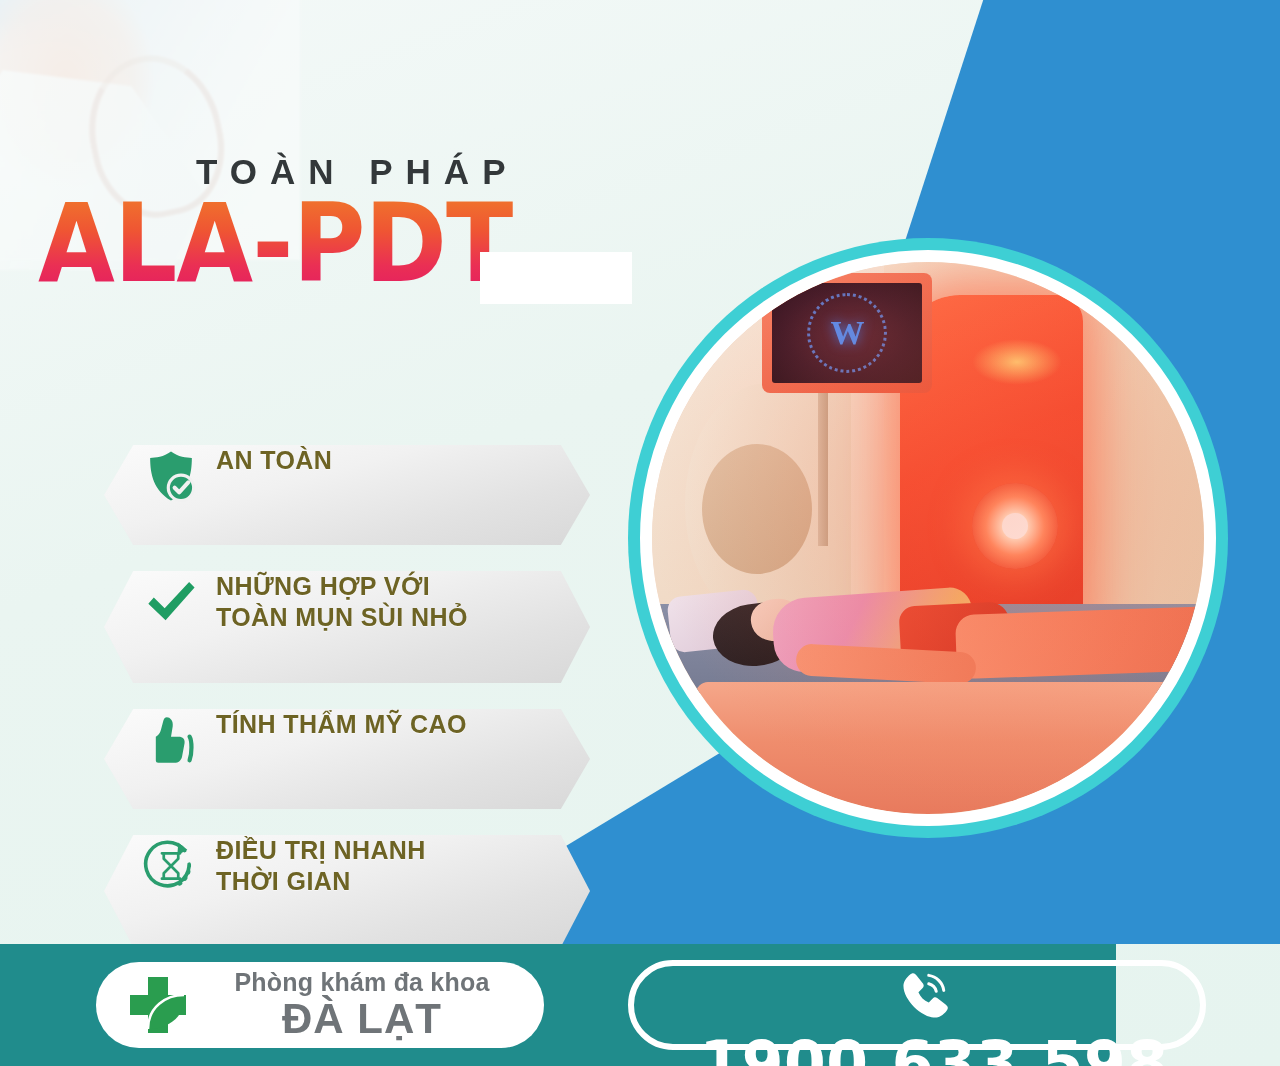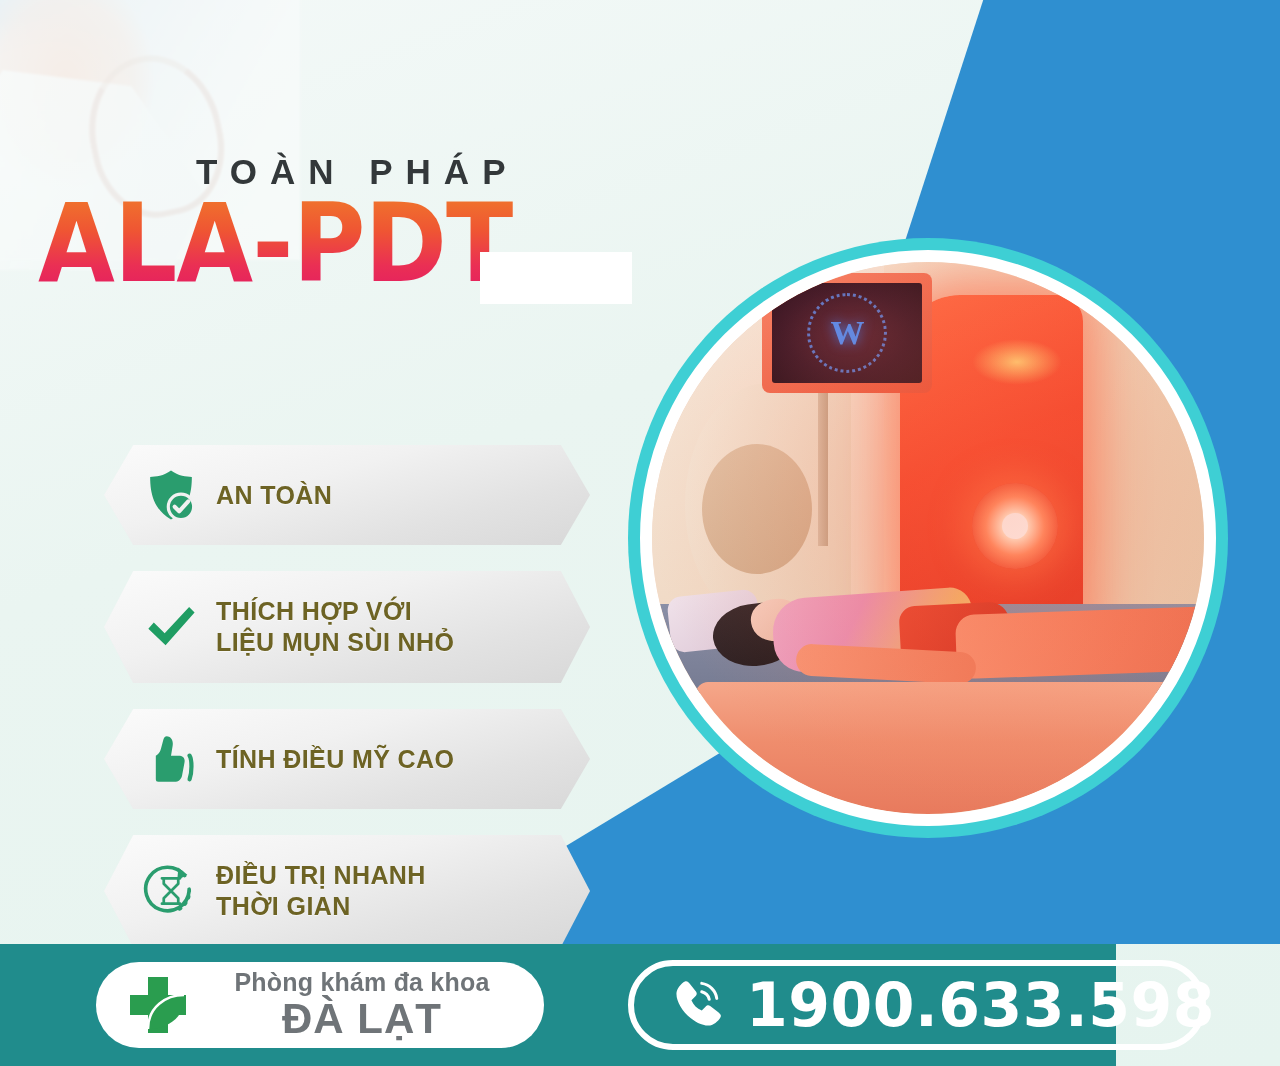--- a/index.html
+++ b/index.html
@@ -253,21 +253,21 @@
     width:152px; height:52px;
     background:#ffffff;
   }
 
   
   .features{ position:absolute; left:104px; top:445px; width:486px; }
   .badge{
     position:relative;
     height:100px;
     margin-bottom:26px;
-    display:flex; align-items:center;
+    display:flex; align-items:flex-start;
     padding-left:36px;
     background:linear-gradient(165deg,#fbfbfb 0%,#f1f1f1 38%,#e2e2e2 72%,#d8d8d8 100%);
     clip-path:polygon(6% 0%, 94% 0%, 100% 50%, 94% 100%, 6% 100%, 0% 50%);
     filter:drop-shadow(0 3px 4px rgba(100,120,115,.28));
   }
   .badge.tall{ height:112px; }
   .badge-icon{
     width:62px; min-width:62px; height:62px;
     display:flex; align-items:center; justify-content:center;
     margin-right:14px;
@@ -303,20 +303,21 @@
   .clinic-main{
     font-size:42px; font-weight:bold; color:#6f7478; letter-spacing:1px; line-height:1.05;
   }
   .phone-pill{
     position:absolute; left:628px; top:16px;
     width:578px; height:90px;
     border:6px solid #ffffff;
     border-radius:45px;
     display:flex; align-items:center;
     padding-left:34px;
+    flex-direction:column;
   }
   .phone-icon{ width:62px; min-width:62px; height:62px; margin-right:16px; }
   .phone-number{
     font-size:60px; font-weight:bold; color:#ffffff; letter-spacing:.5px;
     font-family:"DejaVu Sans", sans-serif;
   }
 </style>
 </head>
 <body>
 
@@ -379,34 +380,34 @@
       </div>
     </div>
 
     <div class="badge tall">
       <div class="badge-icon">
         <svg width="58" height="58" viewBox="0 0 64 64">
           <path d="M7 34 L13 27 L25 39 L52 10 L58 16 L26 52 Z" fill="#1f9d63"></path>
         </svg>
       </div>
       <div class="badge-text">
-        <span>THÍCH HỢP VỚI</span>
-        <span>LIỆU MỤN SÙI NHỎ</span>
+        <span>NHỮNG HỢP VỚI</span>
+        <span>TOÀN MỤN SÙI NHỎ</span>
       </div>
     </div>
 
     <div class="badge">
       <div class="badge-icon">
         <svg width="54" height="54" viewBox="0 0 64 64">
           <path d="M14 28 L14 56 C14 58 15 59 17 59 L36 59 C41 59 44 56 45 52 L48 36 C49 31 46 28 41 28 L32 28 L34 16 C35 9 31 5 27 5 C25 5 24 6 23 9 L20 20 C19 24 17 26 14 28 Z" fill="#2a9d6e"></path>
           <path d="M54 28 C57 33 57 48 54 56" fill="none" stroke="#2a9d6e" stroke-width="5" stroke-linecap="round"></path>
         </svg>
       </div>
       <div class="badge-text">
-        <span>TÍNH ĐIỀU MỸ CAO</span>
+        <span>TÍNH THẨM MỸ CAO</span>
       </div>
     </div>
 
     <div class="badge tall">
       <div class="badge-icon">
         <svg width="58" height="58" viewBox="0 0 64 64">
           <path d="M47 15 A24 24 0 1 0 52 32" fill="none" stroke="#2a9d6e" stroke-width="4" stroke-linecap="round"></path>
           <path d="M52 30 A22 22 0 0 1 36 54" fill="none" stroke="#2a9d6e" stroke-width="4" stroke-linecap="round" stroke-dasharray="1.5 6.5"></path>
           <path d="M40 6 L50 14 L39 20 Z" fill="#2a9d6e"></path>
           <path d="M22 18 L42 18 M22 46 L42 46 M24 18 L24 24 L32 32 L24 40 L24 46 M40 18 L40 24 L32 32 L40 40 L40 46" fill="none" stroke="#2a9d6e" stroke-width="3" stroke-linejoin="round" stroke-linecap="round"></path>

